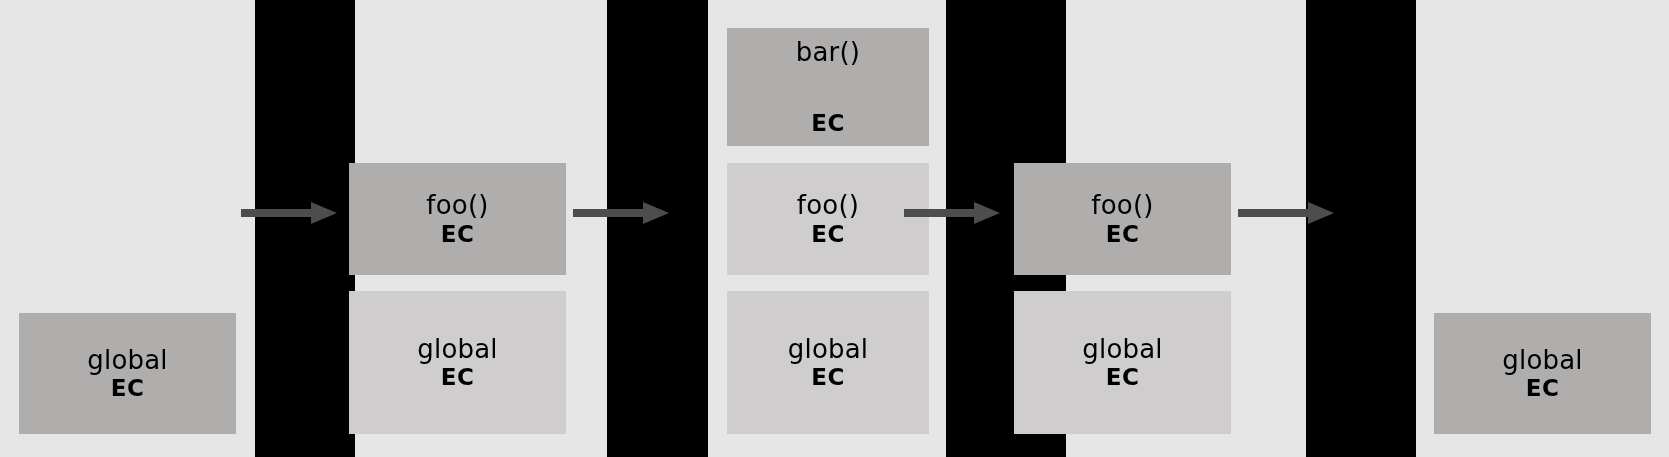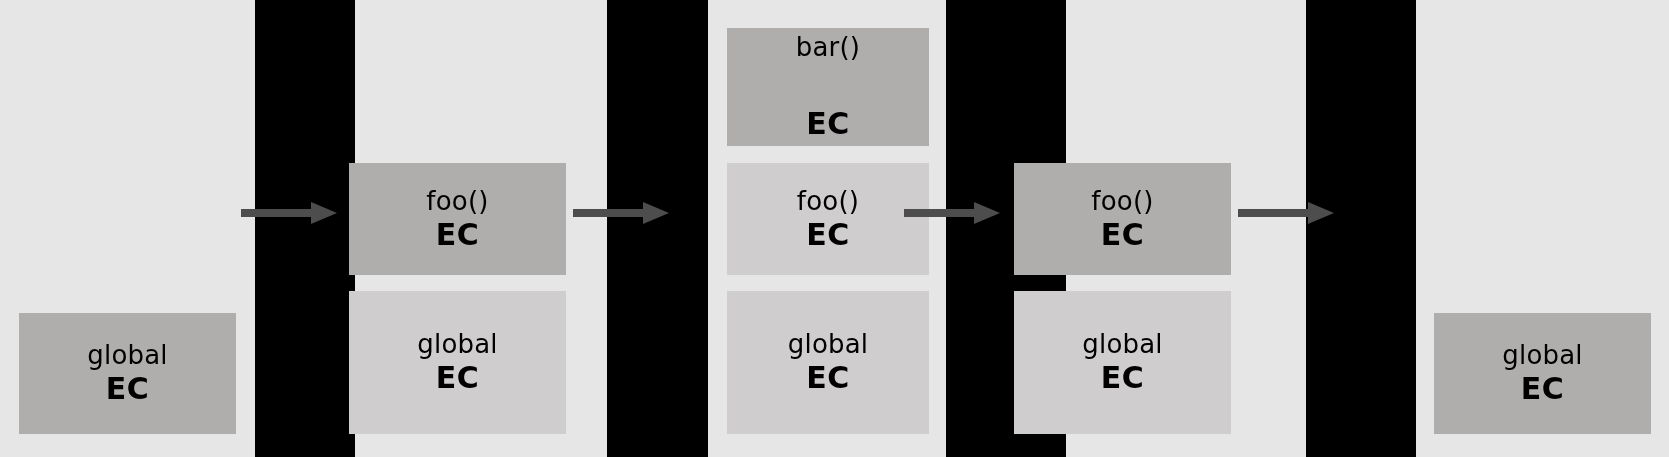--- a/index.html
+++ b/index.html
@@ -31,21 +31,21 @@
     justify-content: center;
     line-height: 1.18;
     color: #000000;
   }
   .ec-box .fn {
     font-size: 26px;
     font-weight: 400;
     letter-spacing: 0.2px;
   }
   .ec-box .ec {
-    font-size: 30px;
+    font-size: 23px;
     font-weight: 700;
     letter-spacing: 0.4px;
   }
   .tone-active { background: #b0adad; }
   .tone-idle   { background: #cfcdcd; }
 
   .gap {
     position: absolute;
     top: 0;
     height: 457px;

